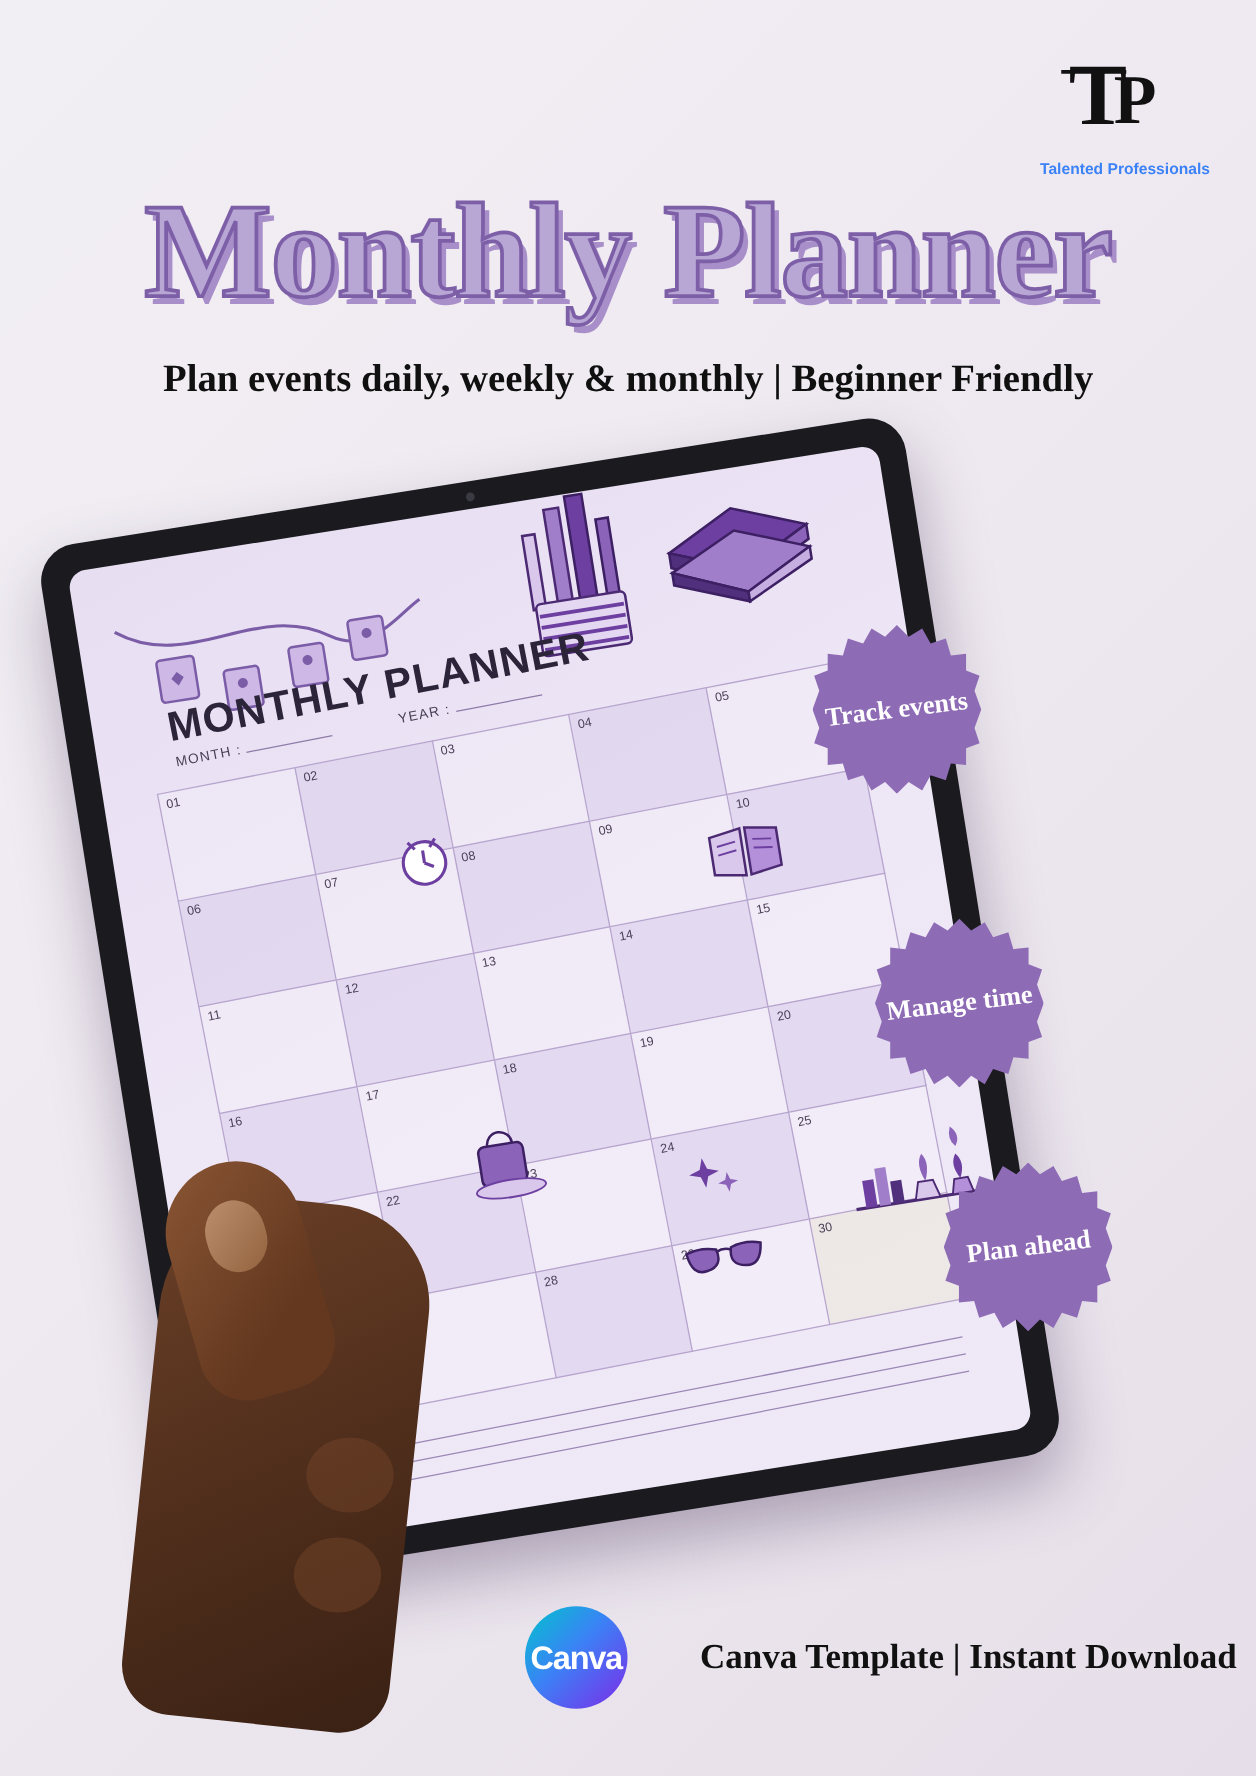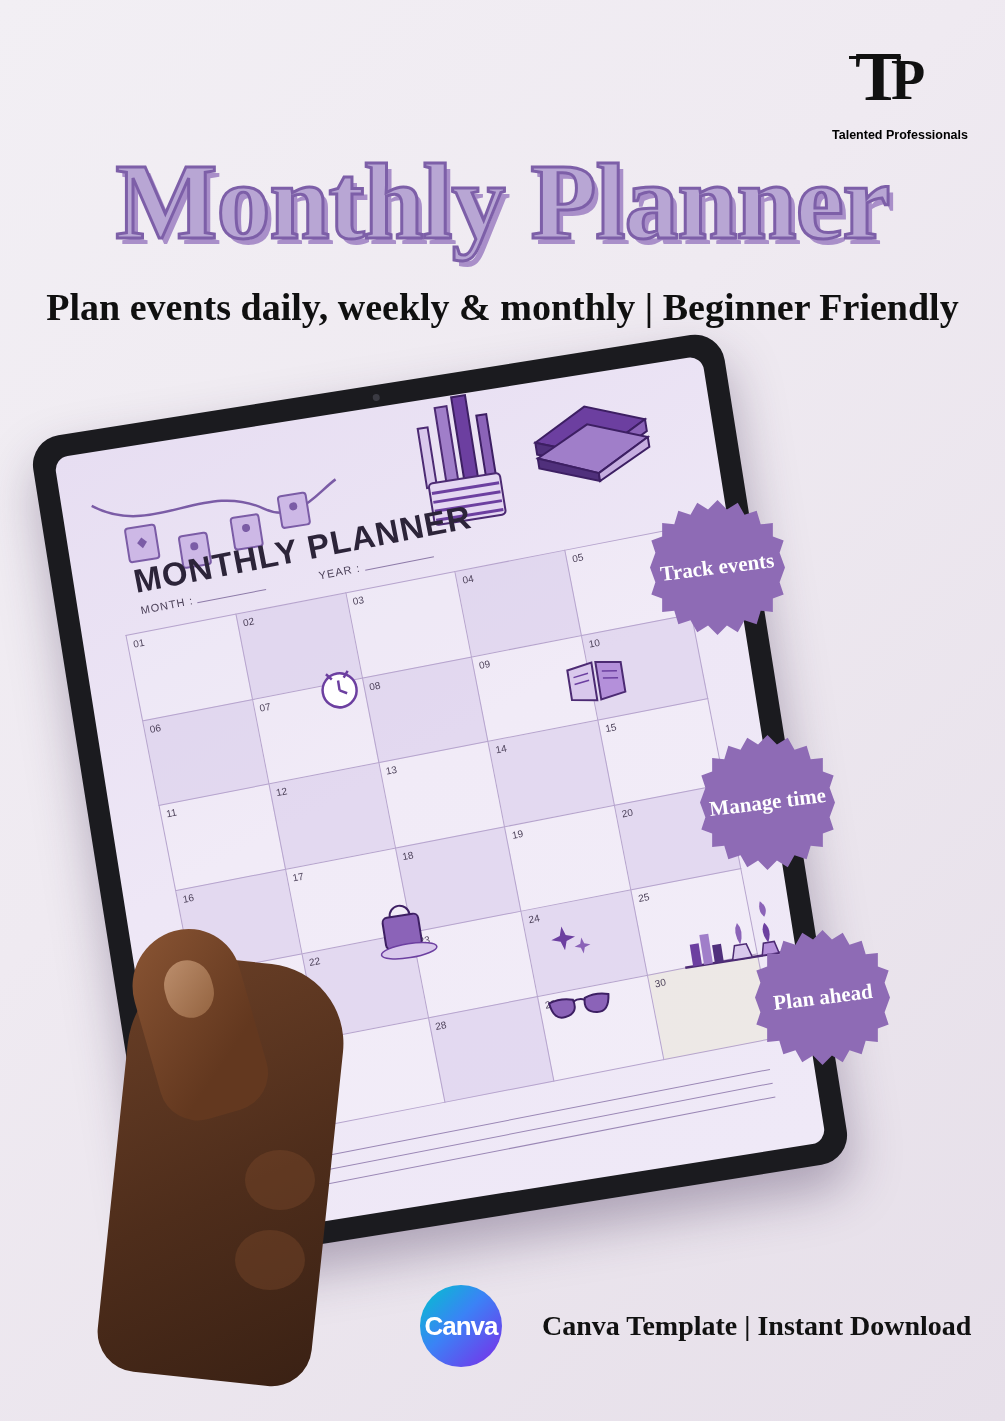--- a/index.html
+++ b/index.html
@@ -9,33 +9,33 @@
     background:linear-gradient(135deg,#f2eff4 0%,#efeaf1 40%,#e6dfe9 100%);
   }
   .poster{position:absolute;inset:0;}
 
   
   .brand{position:absolute;right:30px;top:48px;text-align:center;width:150px;}
   .brand .tp{font-family:"Liberation Serif",serif;font-size:64px;font-weight:700;color:#111;line-height:0.82;letter-spacing:-2px;position:relative;height:78px;}
   .brand .tp .t{position:absolute;left:30px;top:0;font-size:70px;}
   .brand .tp .p{position:absolute;left:66px;top:10px;font-size:56px;}
   .brand .tp .bar{position:absolute;left:24px;top:8px;width:52px;height:3px;background:#111;}
-  .brand .sub{font-family:"Liberation Sans",sans-serif;font-size:12.5px;font-weight:700;color:#000000;letter-spacing:0px;margin-top:2px;}
+  .brand .sub{font-family:"Liberation Sans",sans-serif;font-size:12.5px;font-weight:700;color:#3b82f6;letter-spacing:0px;margin-top:2px;}
 
   
   .headline{
     position:absolute;left:0;right:0;top:140px;text-align:center;
     font-family:"Liberation Serif",serif;font-weight:700;font-style:normal;
     font-size:108px;letter-spacing:-1px;color:#b8a6d4;
     -webkit-text-stroke:3px #7d5fa8;
     text-shadow:5px 6px 0 #a98fc9;
   }
   .subhead{
     position:absolute;left:0;right:0;top:285px;text-align:center;
-    font-family:"Liberation Serif",serif;font-weight:700;font-size:38px;color:#101010;
+    font-family:"Liberation Serif",serif;font-weight:700;font-size:31px;color:#101010;
   }
 
   
   .tablet-wrap{position:absolute;left:60px;top:360px;width:800px;height:900px;}
   .tablet{
     position:absolute;left:30px;top:20px;width:700px;height:840px;
     background:#1b1b1f;border-radius:30px;
     transform:rotate(-9deg);
     box-shadow:0 25px 50px rgba(60,40,80,.35);
   }
@@ -102,21 +102,21 @@
     clip-path:polygon(50% 0%,57% 7%,65% 2%,70% 11%,79% 8%,82% 18%,91% 17%,91% 27%,99% 30%,96% 39%,
       100% 50%,96% 61%,99% 70%,91% 73%,91% 83%,82% 82%,79% 92%,70% 89%,65% 98%,57% 93%,
       50% 100%,43% 93%,35% 98%,30% 89%,21% 92%,18% 82%,9% 83%,9% 73%,1% 70%,4% 61%,
       0% 50%,4% 39%,1% 30%,9% 27%,9% 17%,18% 18%,21% 8%,30% 11%,35% 2%,43% 7%);
   }
   #badge1{left:650px;top:500px;}
   #badge2{left:700px;top:735px;}
   #badge3{left:755px;top:930px;}
 
   
-  .footer{position:absolute;left:420px;top:1285px;display:flex;align-items:center;gap:0;}
+  .footer{position:absolute;left:420px;top:1285px;display:flex;align-items:center;gap:18px;}
   .canva-logo{
     width:82px;height:82px;border-radius:50%;
     background:linear-gradient(135deg,#00c4cc 0%,#3b82f6 45%,#7d2ae8 100%);
     display:flex;align-items:center;justify-content:center;
     color:#fff;font-family:"Liberation Sans",sans-serif;font-size:26px;font-weight:700;letter-spacing:-1px;
   }
   .footer-text{font-family:"Liberation Serif",serif;font-weight:700;font-size:28px;color:#111;margin-left:40px;}
 </style>
 </head>
 <body>

